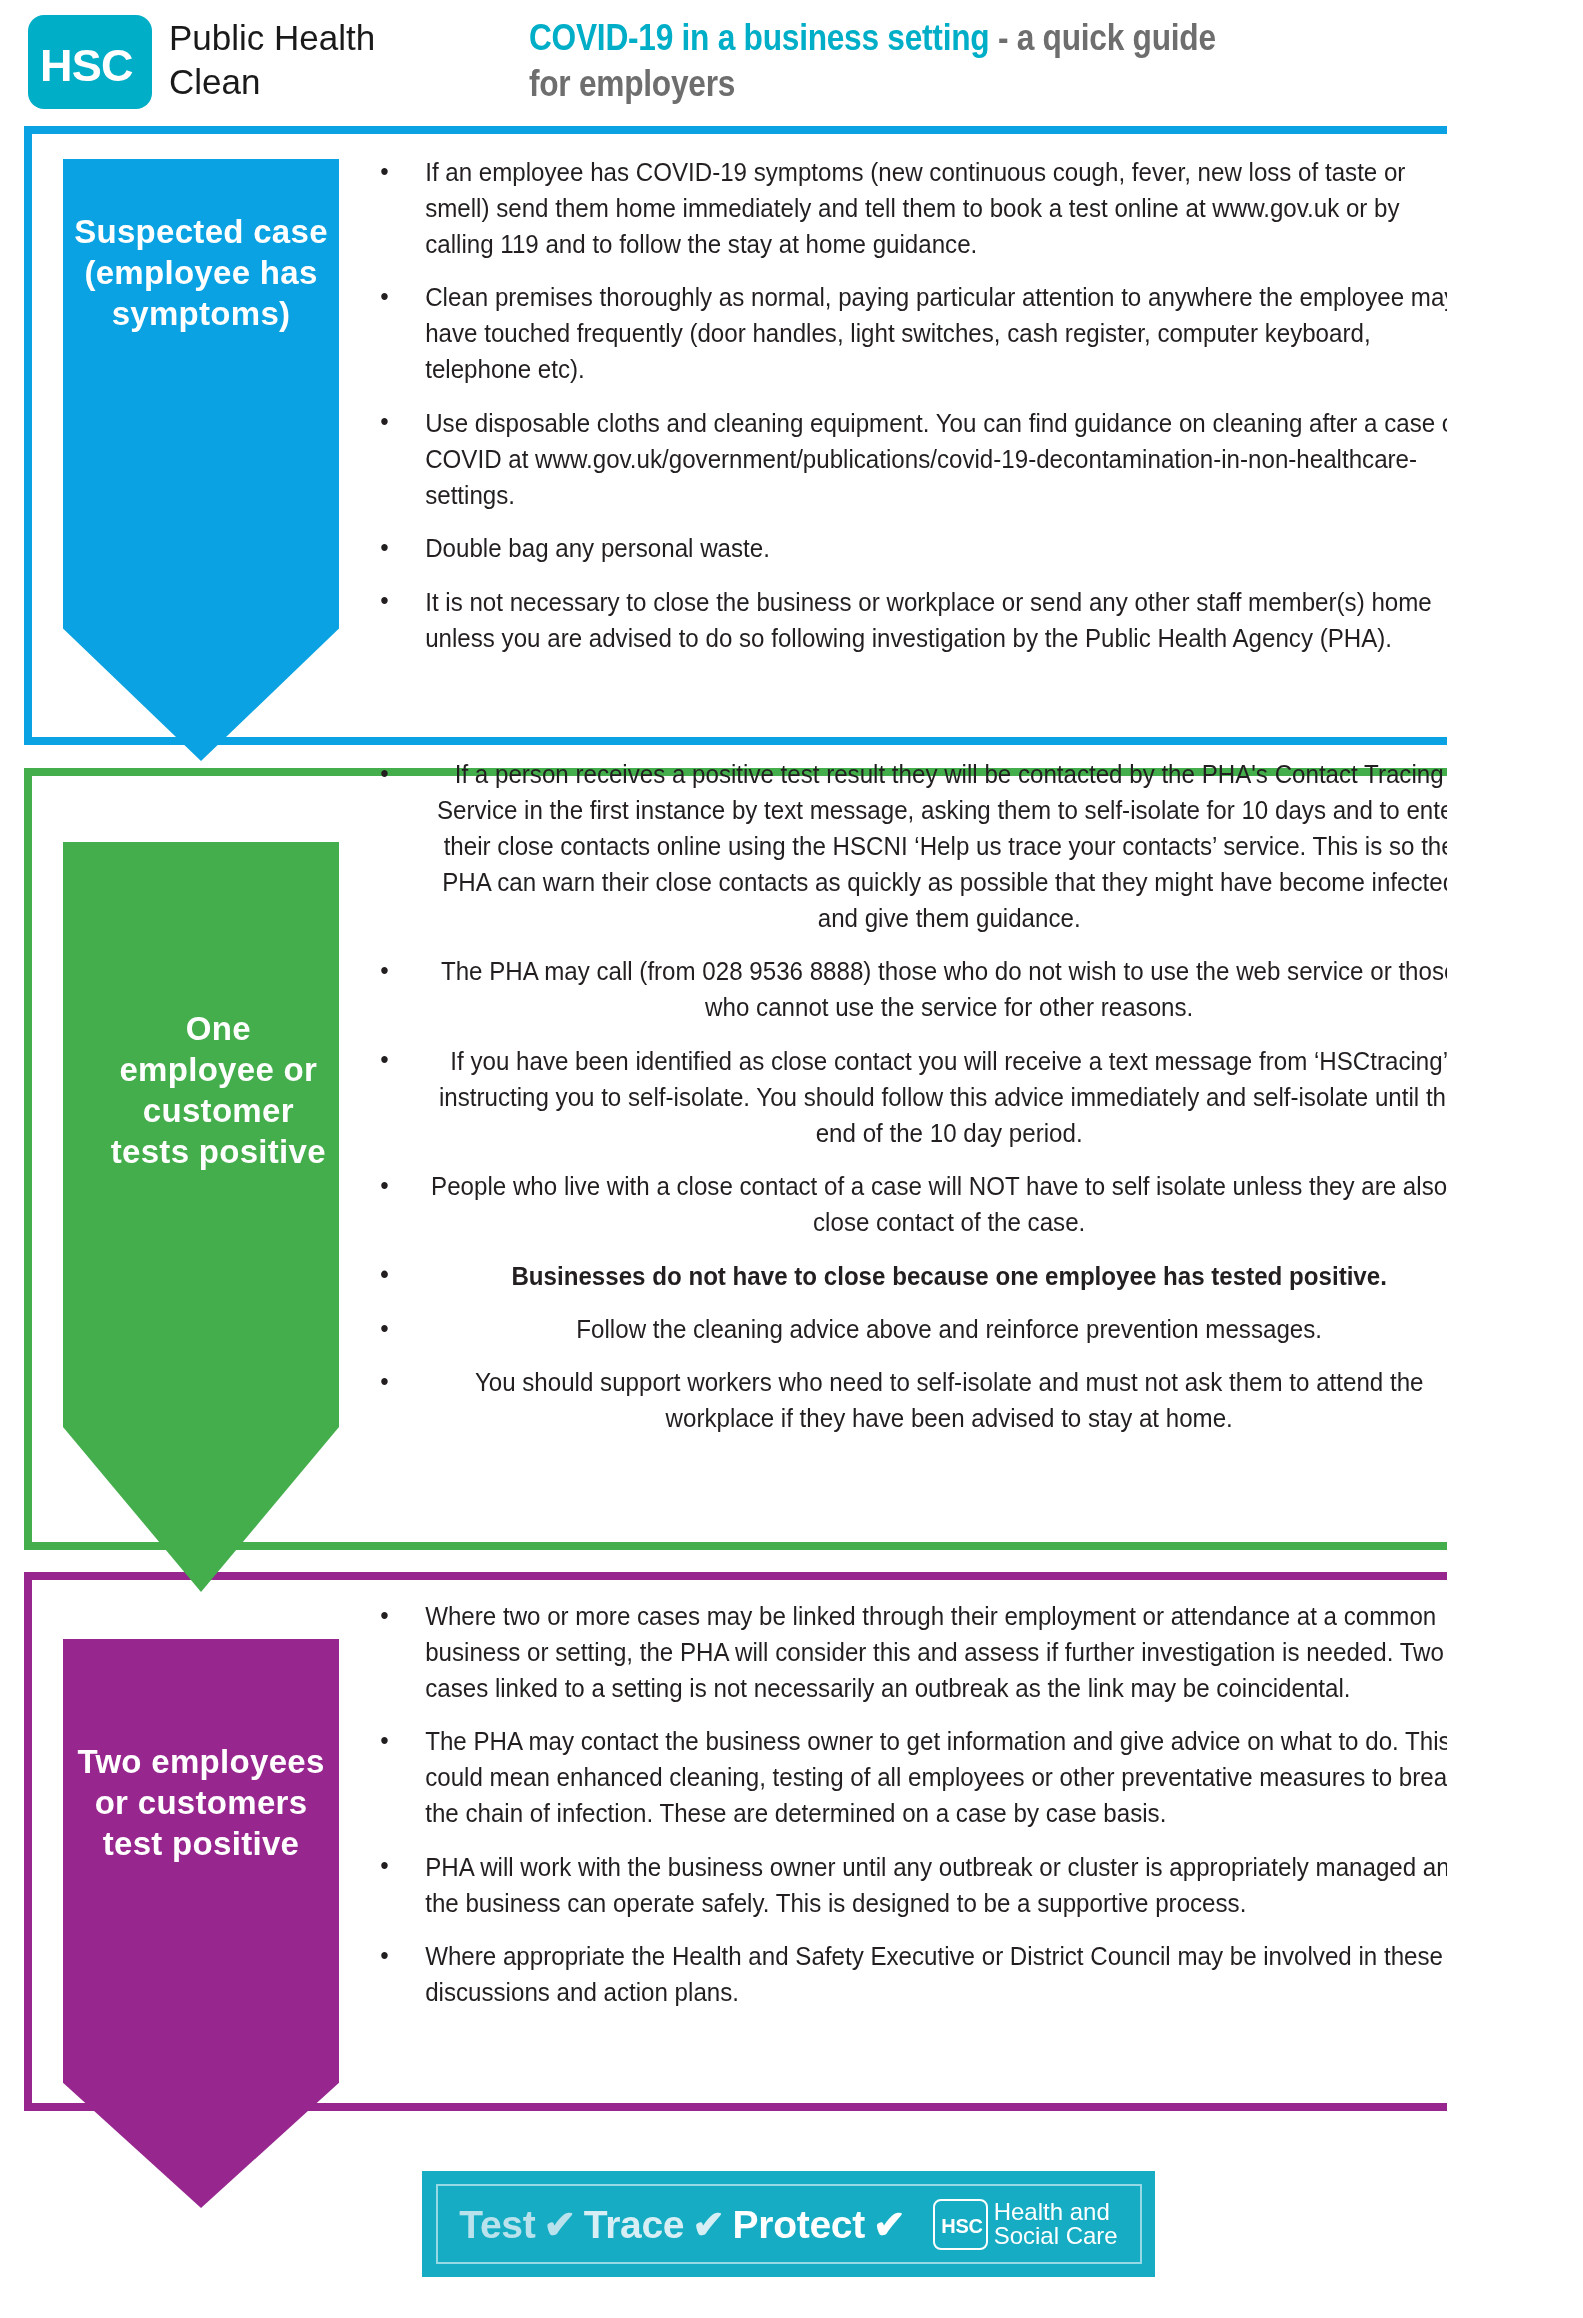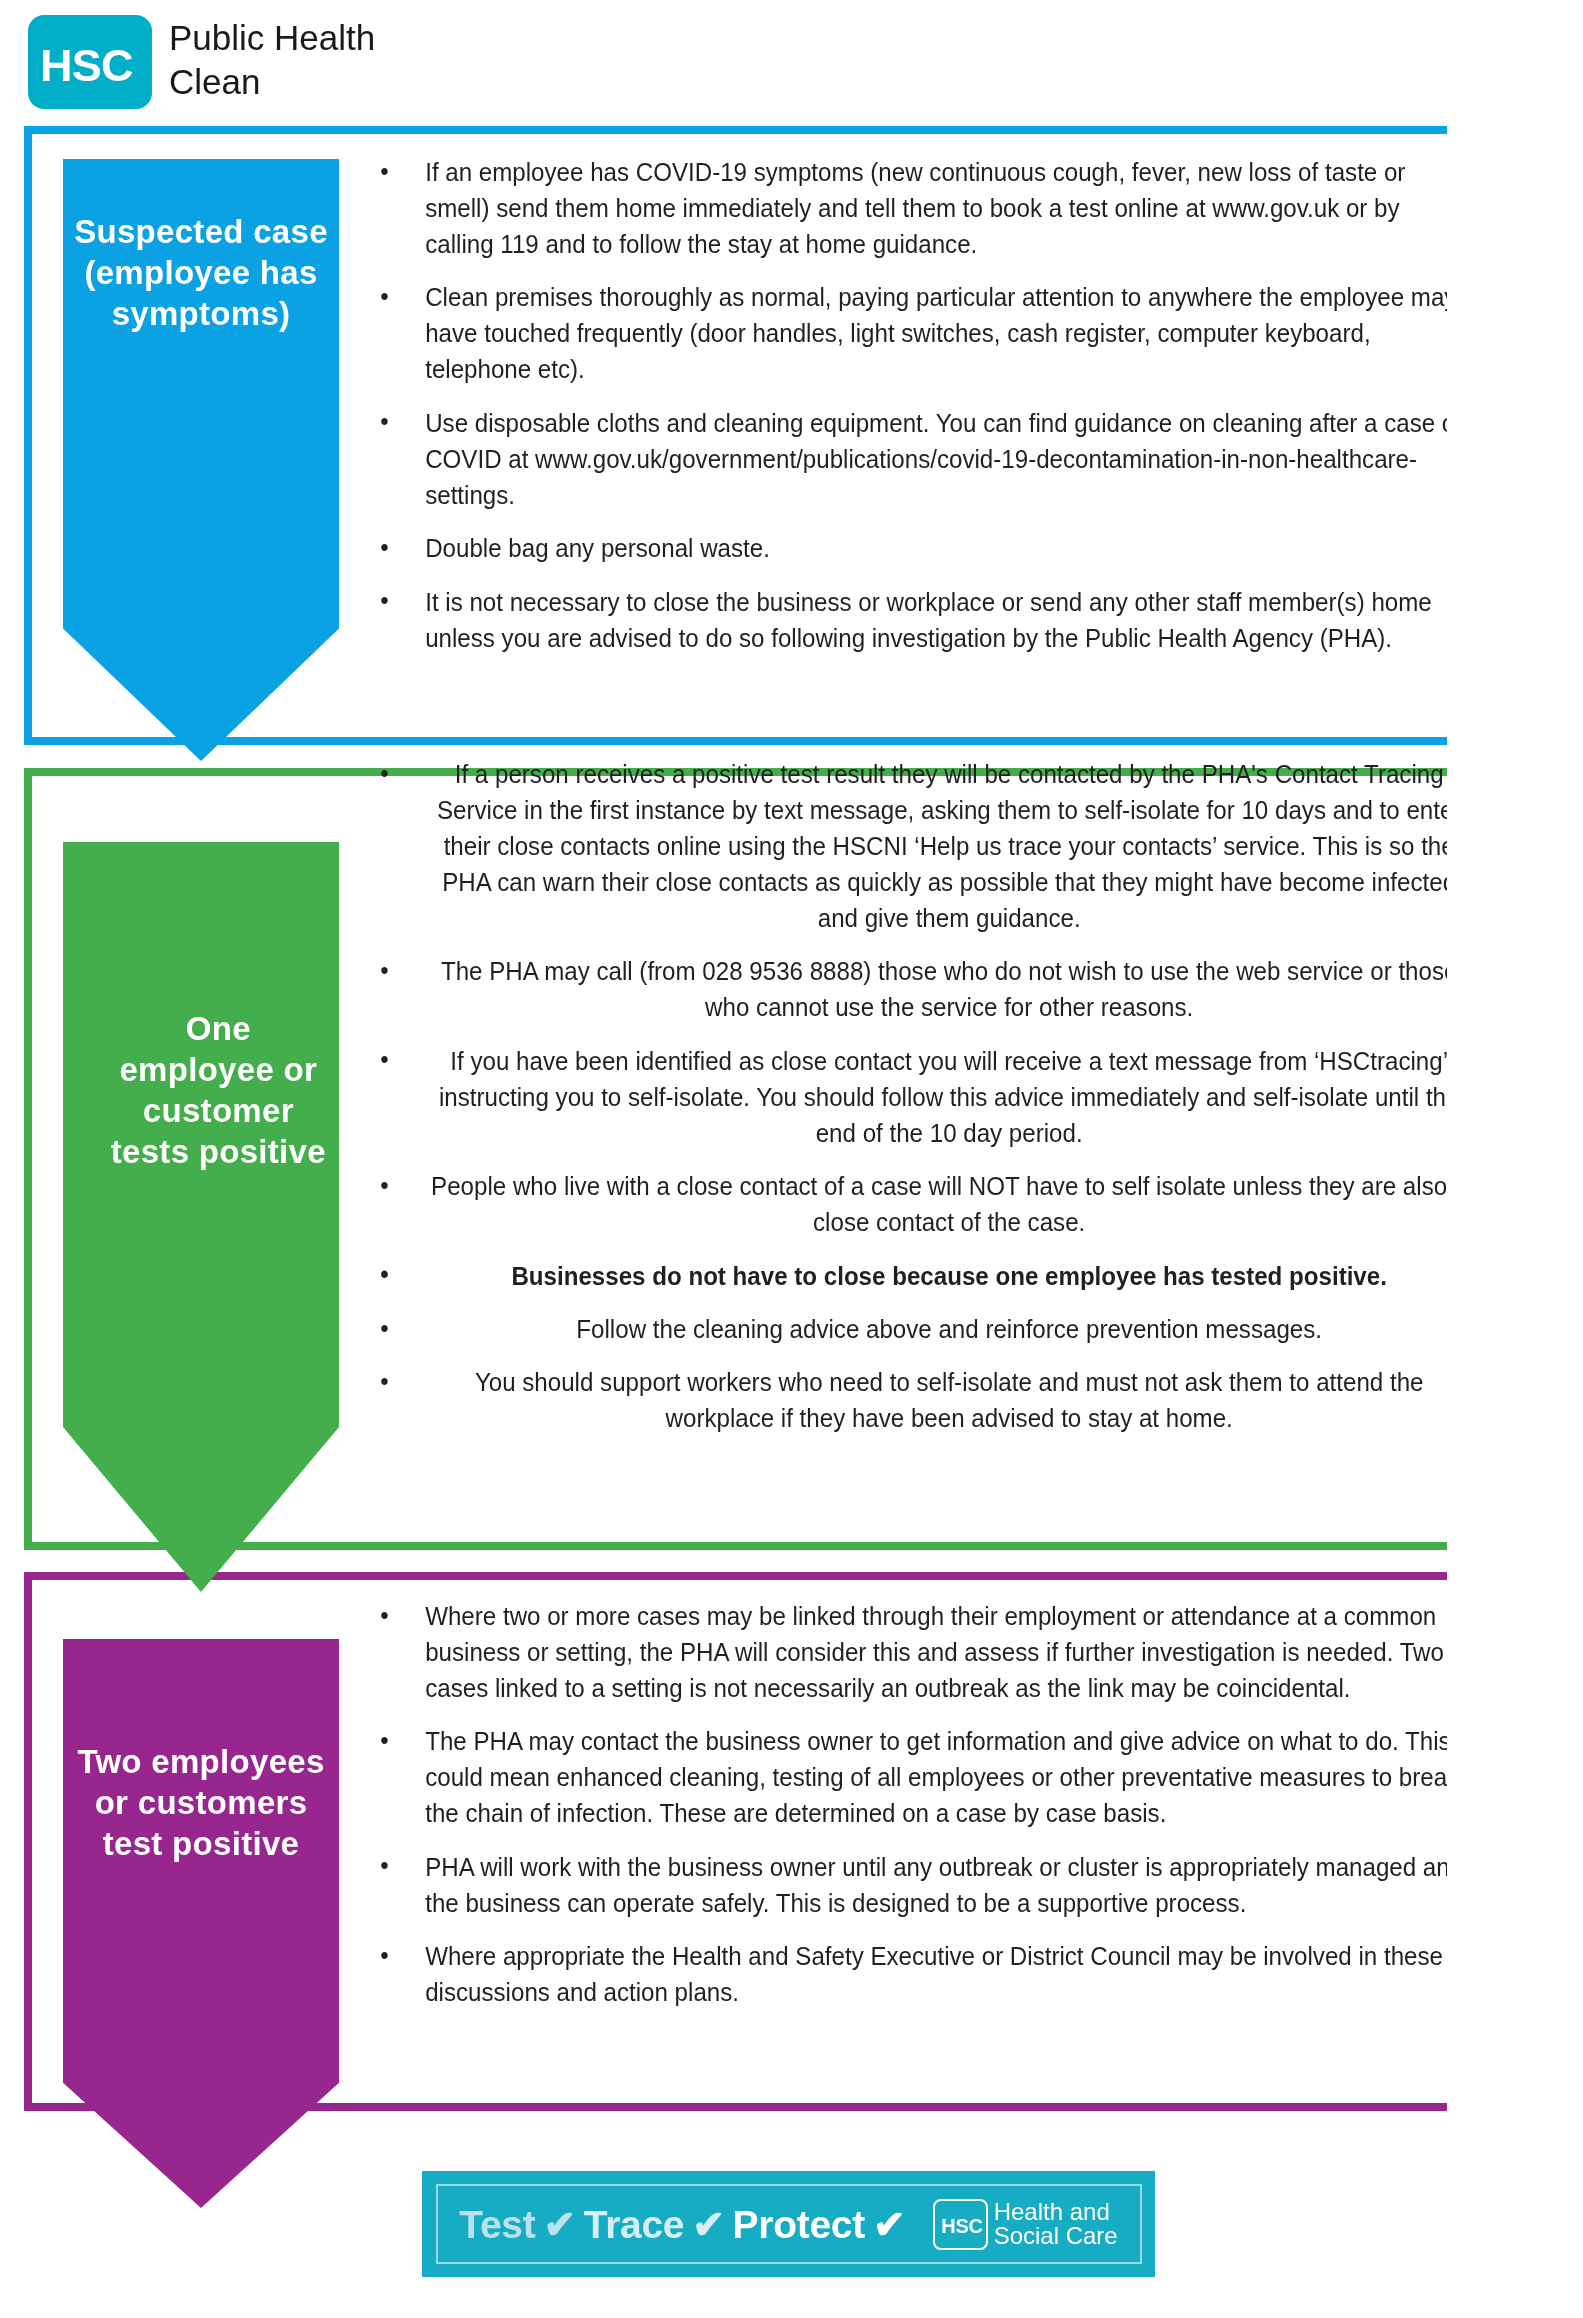--- a/index.html
+++ b/index.html
@@ -250,20 +250,26 @@
         <div class="arc arc3"></div>
         <div class="arc arc4"></div>
         <div class="arc arc5"></div>
       </div>
       <div class="org-name">
         <div>Public Health</div>
         <div>Clean</div>
       </div>
     </div>
 
+    <div class="title-block">
+      <div class="title-line">
+        <span class="title-accent">COVID-19 in a business setting</span><span class="title-rest"> - a quick guide</span>
+      </div>
+      <div class="title-line title-rest">for employers</div>
+    </div>
 
   </div>
 
   <div class="section sec1">
     <div class="frame"></div>
   </div>
   <div class="banner" style="background:#0AA2E2; top:159px; height:602px; left:63px; z-index:6;">
     <div class="banner-inner" style="padding-top:52px;">Suspected case (employee has symptoms)</div>
   </div>
   <div class="bullets" style="top:154px;">

